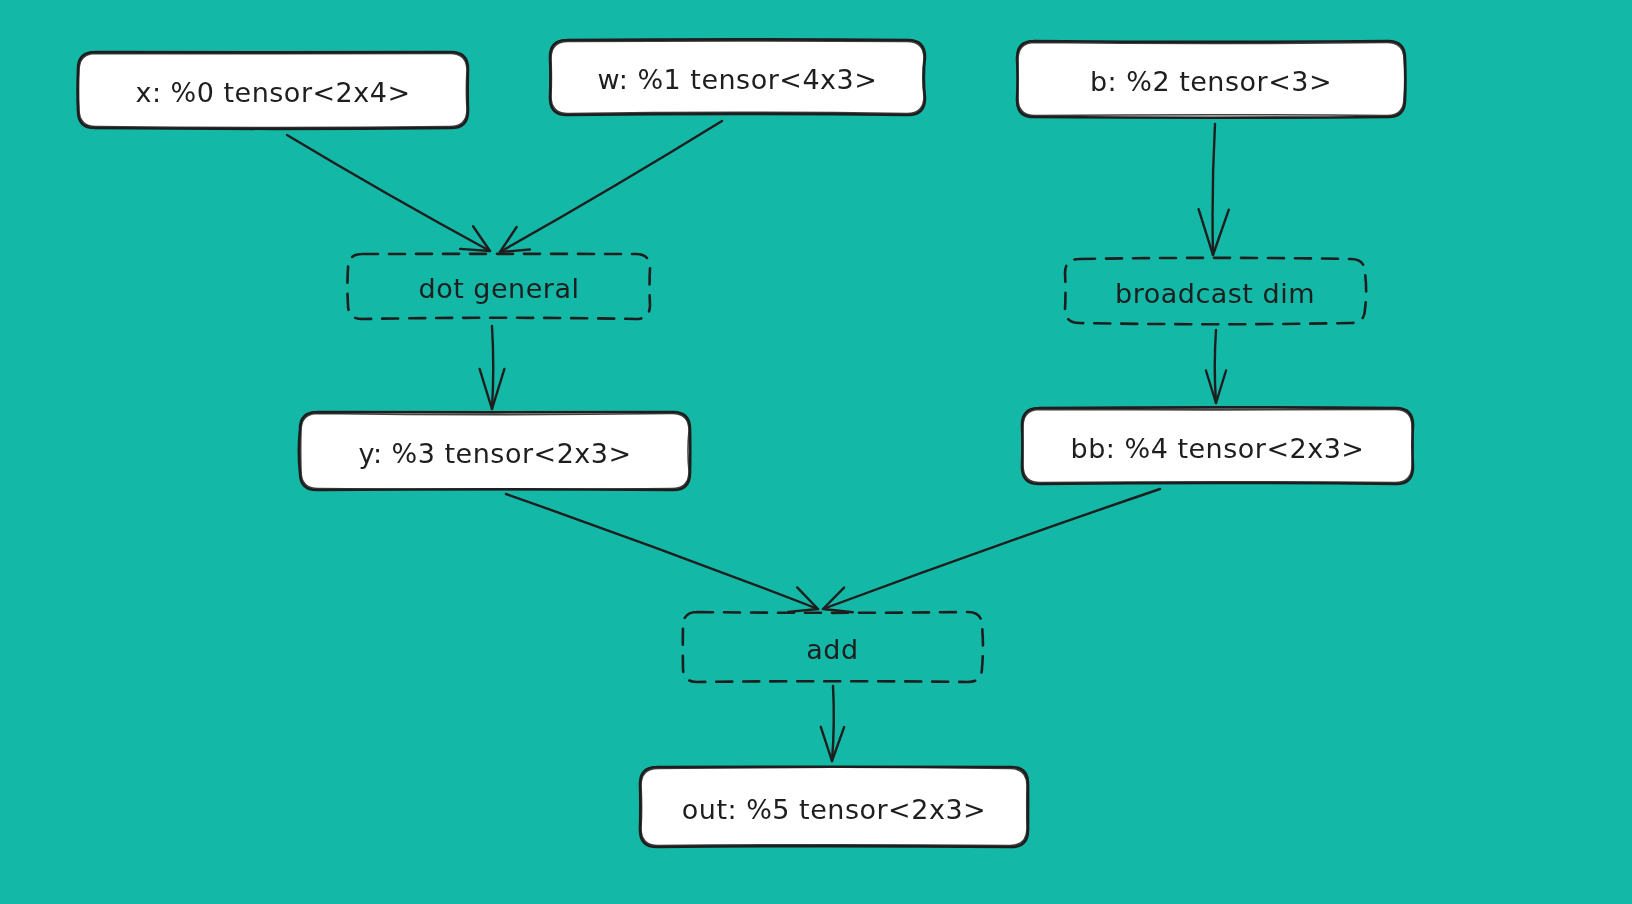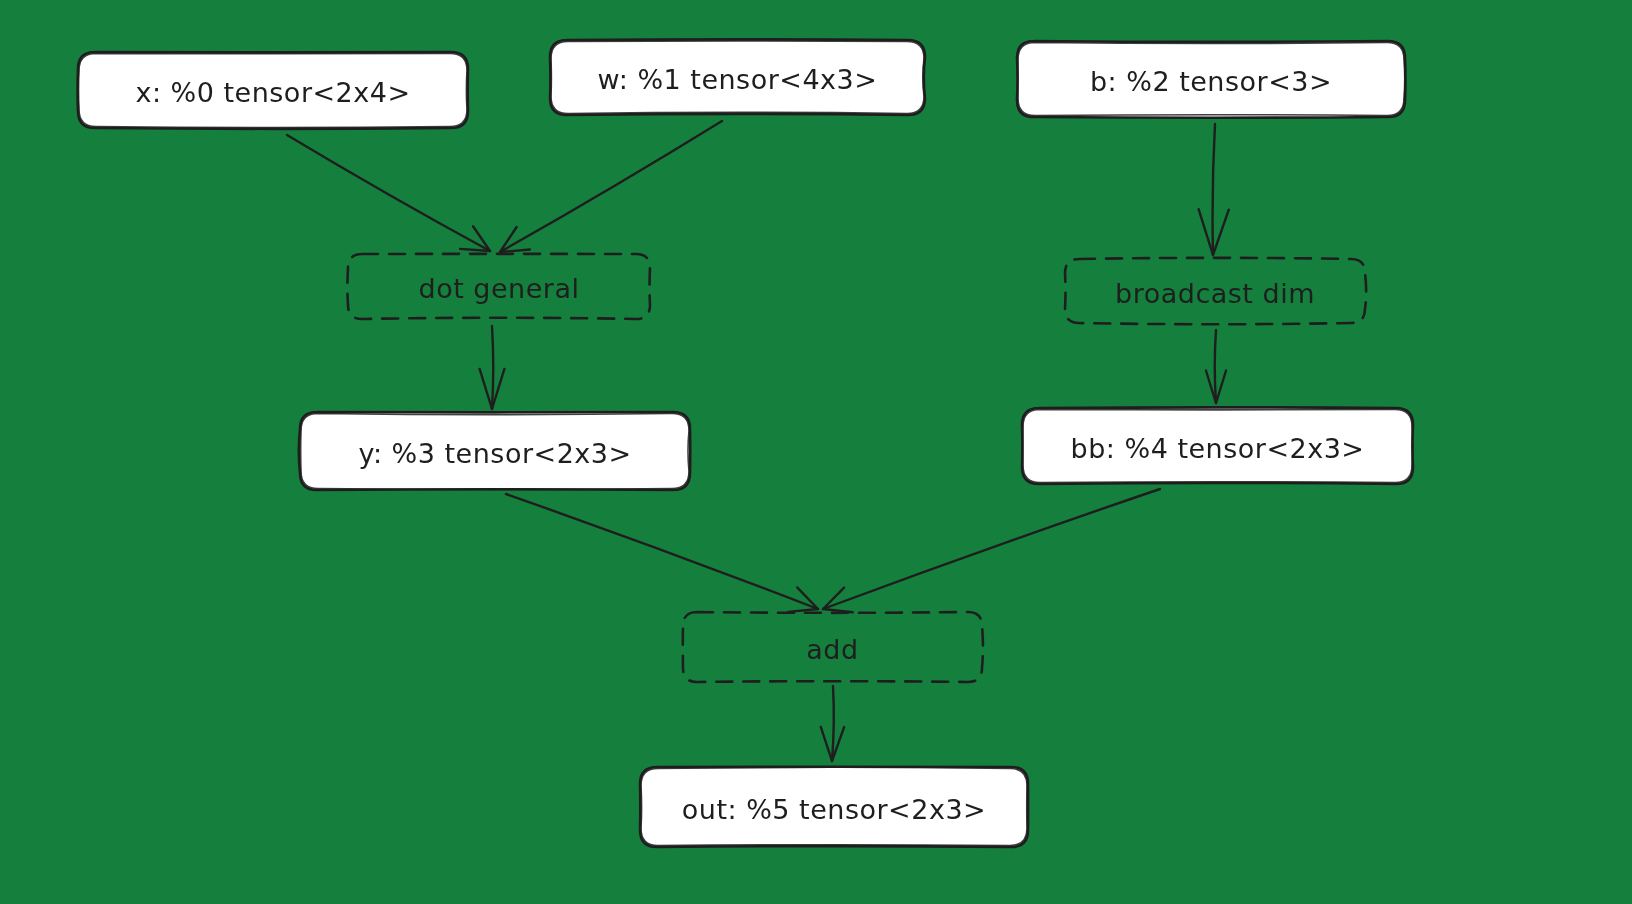--- a/index.html
+++ b/index.html
@@ -8,21 +8,21 @@
     background: #ffffff;
     width: 1632px;
     height: 904px;
     overflow: hidden;
     font-family: "DejaVu Sans", "Liberation Sans", sans-serif;
   }
   .canvas-wrap {
     position: relative;
     width: 1632px;
     height: 904px;
-    background: #15803d;
+    background: #14b8a6;
   }
   svg { display: block; }
   .node-shape {
     fill: #ffffff;
     stroke: #1e1e1e;
     stroke-width: 2.6;
     stroke-linecap: round;
     stroke-linejoin: round;
   }
   .node-shape.overlay {

